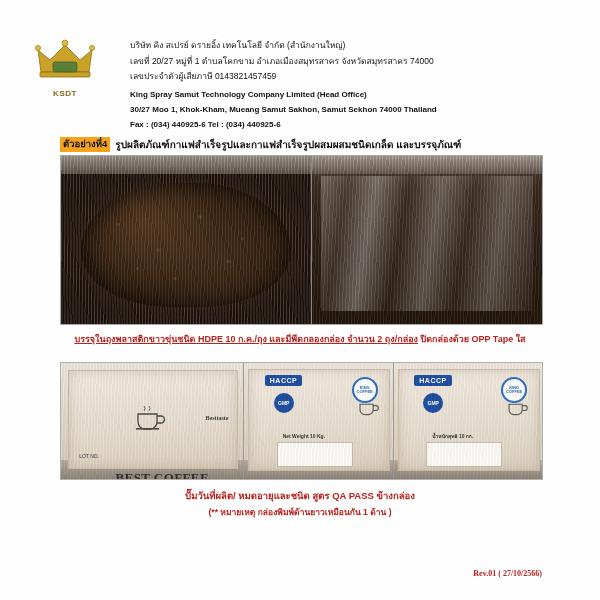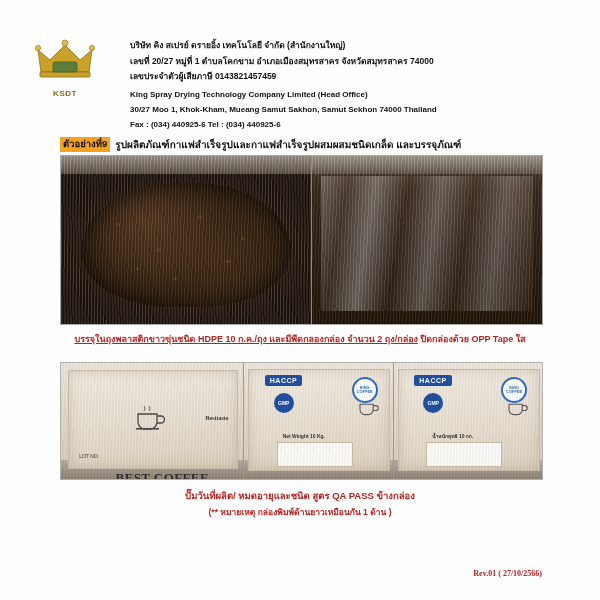--- a/index.html
+++ b/index.html
@@ -51,21 +51,21 @@
   }
   .addr {
     flex: 1;
     padding-top: 10px;
     color: #1a1a1a;
   }
   .addr .th-line {
     font-size: 8.5px;
     line-height: 1.85;
     color: #111;
-    font-weight: bold;
+    font-weight: normal;
   }
   .addr .en-line {
     font-size: 8px;
     line-height: 1.85;
     color: #111;
     font-weight: bold;
   }
   .addr .en-line.first { margin-top: 3px; }
 
   
@@ -307,28 +307,28 @@
           <circle cx="32" cy="5" r="3" fill="#e0be3c" stroke="#8a6d1a" stroke-width="0.6"></circle>
           <rect x="20" y="24" width="24" height="10" rx="2" fill="#5b7f3a" stroke="#3e5a26" stroke-width="0.7"></rect>
         </svg>
       </div>
       <div class="logo-text">KSDT</div>
     </div>
     <div class="addr">
       <div class="th-line">บริษัท คิง สเปรย์ ดรายอิ้ง เทคโนโลยี จำกัด (สำนักงานใหญ่)</div>
       <div class="th-line">เลขที่ 20/27 หมู่ที่ 1 ตำบลโคกขาม อำเภอเมืองสมุทรสาคร จังหวัดสมุทรสาคร 74000</div>
       <div class="th-line">เลขประจำตัวผู้เสียภาษี  0143821457459</div>
-      <div class="en-line first">King Spray Drying Technology Company Limited (Head Office)</div>
+      <div class="en-line first">King Spray Samut Technology Company Limited (Head Office)</div>
       <div class="en-line">30/27 Moo 1, Khok-Kham, Mueang Samut Sakhon, Samut Sekhon 74000 Thailand</div>
       <div class="en-line">Fax : (034) 440925-6 Tel : (034) 440925-6</div>
     </div>
   </div>
 
   <div class="sec-title-row">
-    <span class="sec-badge">ตัวอย่างที่9</span>
+    <span class="sec-badge">ตัวอย่างที่4</span>
     <span class="sec-text">รูปผลิตภัณฑ์กาแฟสำเร็จรูปและกาแฟสำเร็จรูปผสมผสมชนิดเกล็ด และบรรจุภัณฑ์</span>
   </div>
 
   <div class="photos1">
     <div class="photo p1a">
       <div class="coffee-bg"></div>
       <div class="top-strip"></div>
       <div class="coffee-pile"></div>
       <div class="speck" style="left:22%;top:40%;width:4px;height:3px;"></div>
       <div class="speck" style="left:38%;top:55%;width:5px;height:4px;"></div>

